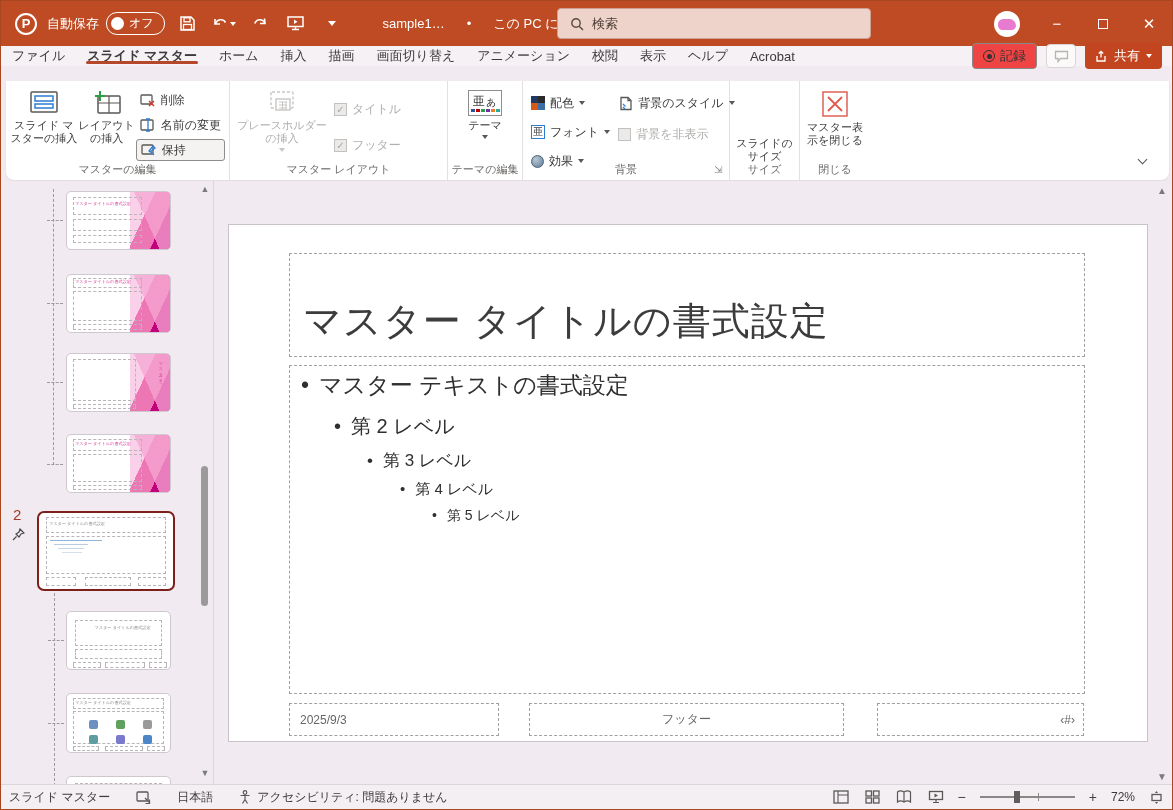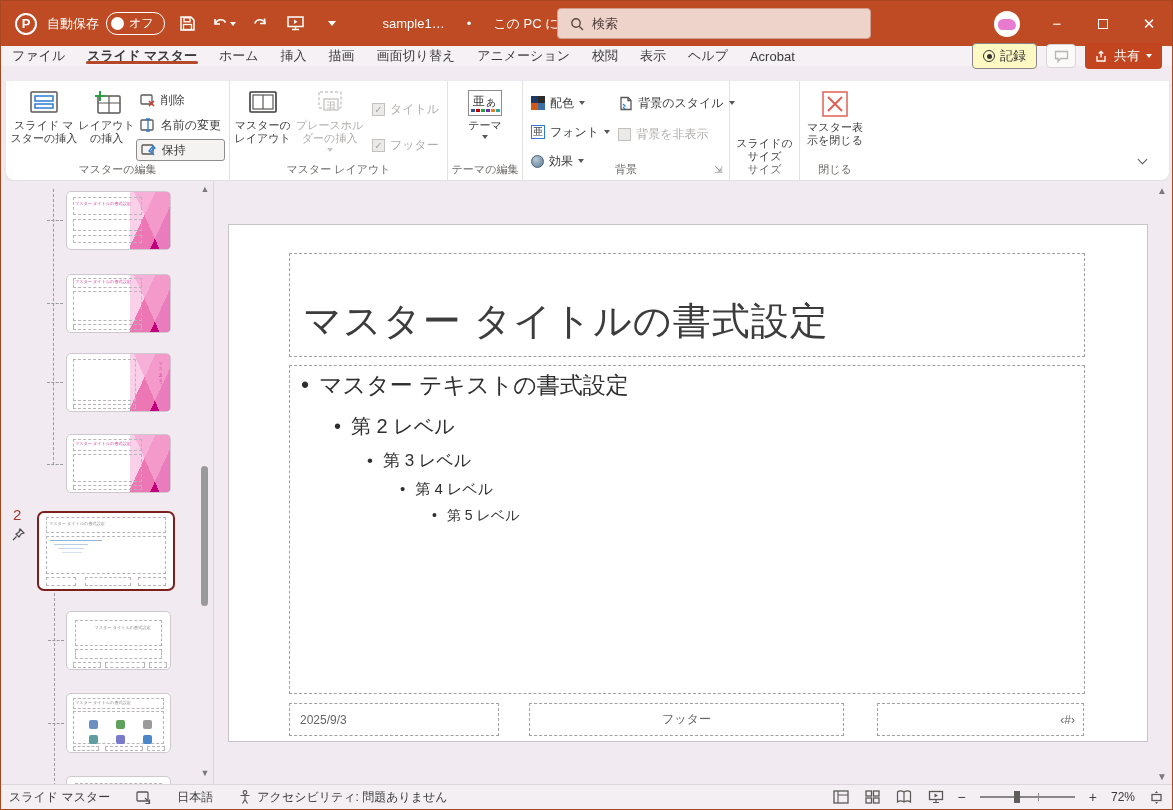--- a/index.html
+++ b/index.html
@@ -26,21 +26,21 @@
   .avatar::after { content:""; position:absolute; left:4px; top:8px; width:18px; height:11px; background:#e87bd0; border-radius:7px 9px 6px 6px; }
   .win-btn { width:46px; height:45px; display:flex; align-items:center; justify-content:center; color:#fff; font-size:15px; background:none; border:none; }
   .maxrect { width:10px; height:10px; border:1.2px solid #fff; display:inline-block; }
 
   
   .tabrow { position:absolute; left:0; top:45px; width:100%; height:20px; background:#f6f1f4; display:flex; align-items:center; }
   .tab { padding:0 11px; height:100%; display:flex; align-items:center; font-size:13px; color:#3b3b3b; position:relative; white-space:nowrap; }
   .tab.active { font-weight:bold; }
   .tab.active::after { content:""; position:absolute; left:10px; right:10px; bottom:2px; height:3px; background:#b5472a; border-radius:2px; }
   .tabrow-right { margin-left:auto; display:flex; align-items:center; gap:9px; padding-right:10px; }
-  .record-btn { display:flex; align-items:center; gap:5px; border:1px solid #8a8886; background:#fef9c3; border-radius:4px; padding:3px 10px; font-size:13px; color:#333; }
+  .record-btn { display:flex; align-items:center; gap:5px; border:1px solid #8a8886; background:#ef4444; border-radius:4px; padding:3px 10px; font-size:13px; color:#333; }
   .record-dot { width:12px; height:12px; border:1.6px solid #333; border-radius:50%; display:flex; align-items:center; justify-content:center; }
   .record-dot::after { content:""; width:5px; height:5px; background:#333; border-radius:50%; }
   .comment-btn { border:1px solid #d8d4d2; background:#fbf9f9; border-radius:4px; width:30px; height:24px; display:flex; align-items:center; justify-content:center; }
   .share-btn { display:flex; align-items:center; gap:6px; background:#c2451f; color:#fff; border:none; border-radius:4px; padding:4px 10px; font-size:13px; }
   .share-btn .chev { border-top-color:#fff; }
 
   
   .ribbon { position:absolute; left:5px; top:80px; width:1163px; height:99px; background:#fff; border-radius:0 0 8px 8px; display:flex; box-shadow:0 1px 2px rgba(0,0,0,.08); }
   .rgroup { position:relative; height:100%; border-right:1px solid #e3e1df; padding:5px 4px 18px 4px; display:flex; align-items:flex-start; }
   .rgroup:last-of-type { border-right:none; }
@@ -245,28 +245,20 @@
               <rect x="1" y="2" width="11" height="9" rx="1" fill="none" stroke="#5a5856" stroke-width="1.3"></rect>
               <path d="M9 9l5-4-2-2-4 5z M9.5 8.5 L13 12" stroke="#2b7cd3" stroke-width="1.3" fill="none"></path>
             </svg>
           <span>保持</span>
         </button>
       </div>
       <span class="glabel">マスターの編集</span>
     </div>
 
     <div class="rgroup" style="width:218px;">
-      <button class="bigbtn" style="width:72px;">
-        <svg width="30" height="26" viewBox="0 0 30 26">
-            <rect x="2" y="2" width="26" height="20" rx="1" fill="none" stroke="#3b3b3b" stroke-width="1.6"></rect>
-            <rect x="5" y="5" width="20" height="14" fill="none" stroke="#5a5856" stroke-width="1.2"></rect>
-            <path d="M15 5v14" stroke="#5a5856" stroke-width="1.2"></path>
-          </svg>
-        <span>マスターのレイアウト</span>
-      </button>
       <button class="bigbtn disabled" style="width:96px;">
         <svg width="30" height="26" viewBox="0 0 30 26">
             <rect x="4" y="2" width="22" height="16" rx="1" fill="none" stroke="#c8c6c4" stroke-width="1.4" stroke-dasharray="3 2"></rect>
             <rect x="9" y="9" width="14" height="11" fill="#fff" stroke="#c8c6c4" stroke-width="1.4"></rect>
             <path d="M12 12h8 M12 15h8 M12 18h8 M15.5 12v8 M19 12v8" stroke="#c8c6c4" stroke-width="1"></path>
           </svg>
         <span>プレースホルダーの挿入</span>
         <span class="ddchev" style="border-top-color:#c8c6c4;"></span>
       </button>
       <div class="col" style="gap:14px; padding-top:12px;">

